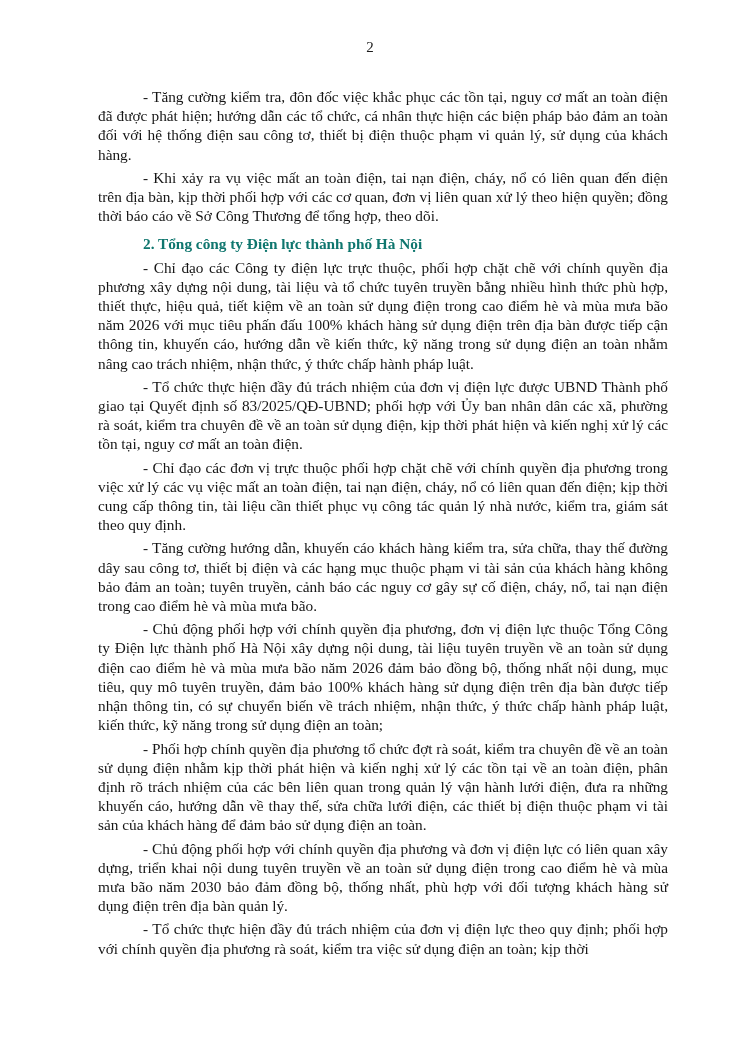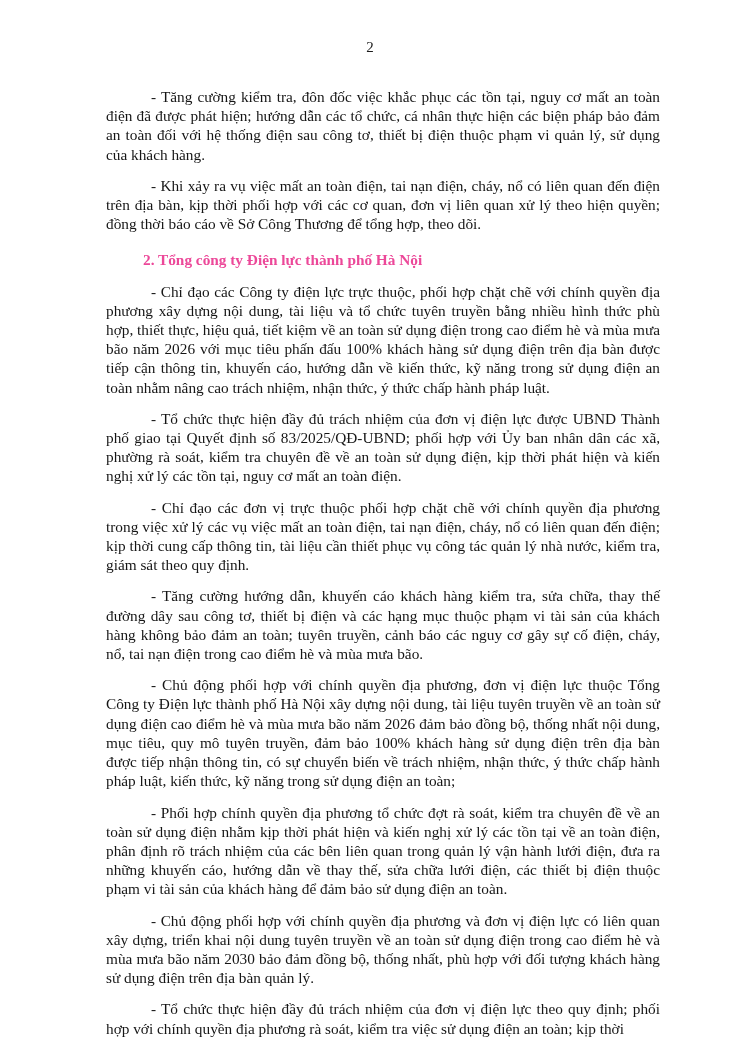--- a/index.html
+++ b/index.html
@@ -26,32 +26,32 @@
     color: #1b1b1b;
   }
   .content {
     margin: 27px 72px 0 98px;
     text-align: justify;
     font-size: 15.3px;
     line-height: 19.2px;
     color: #151515;
   }
   .para {
-    margin: 8px;
+    margin: 0;
     padding-top: 4px;
     text-indent: 45px;
   }
   .heading {
     margin: 0;
     padding-top: 9px;
     text-indent: 45px;
     font-size: 15.3px;
     font-weight: bold;
     line-height: 19.2px;
-    color: #ec4899;
+    color: #0f766e;
   }
 </style>
 </head>
 <body>
 
 <div class="page">
   <div class="page-number">2</div>
 
   <div class="content">
     <p class="para">- Tăng cường kiểm tra, đôn đốc việc khắc phục các tồn tại, nguy cơ mất an toàn điện đã được phát hiện; hướng dẫn các tổ chức, cá nhân thực hiện các biện pháp bảo đảm an toàn đối với hệ thống điện sau công tơ, thiết bị điện thuộc phạm vi quản lý, sử dụng của khách hàng.</p>

